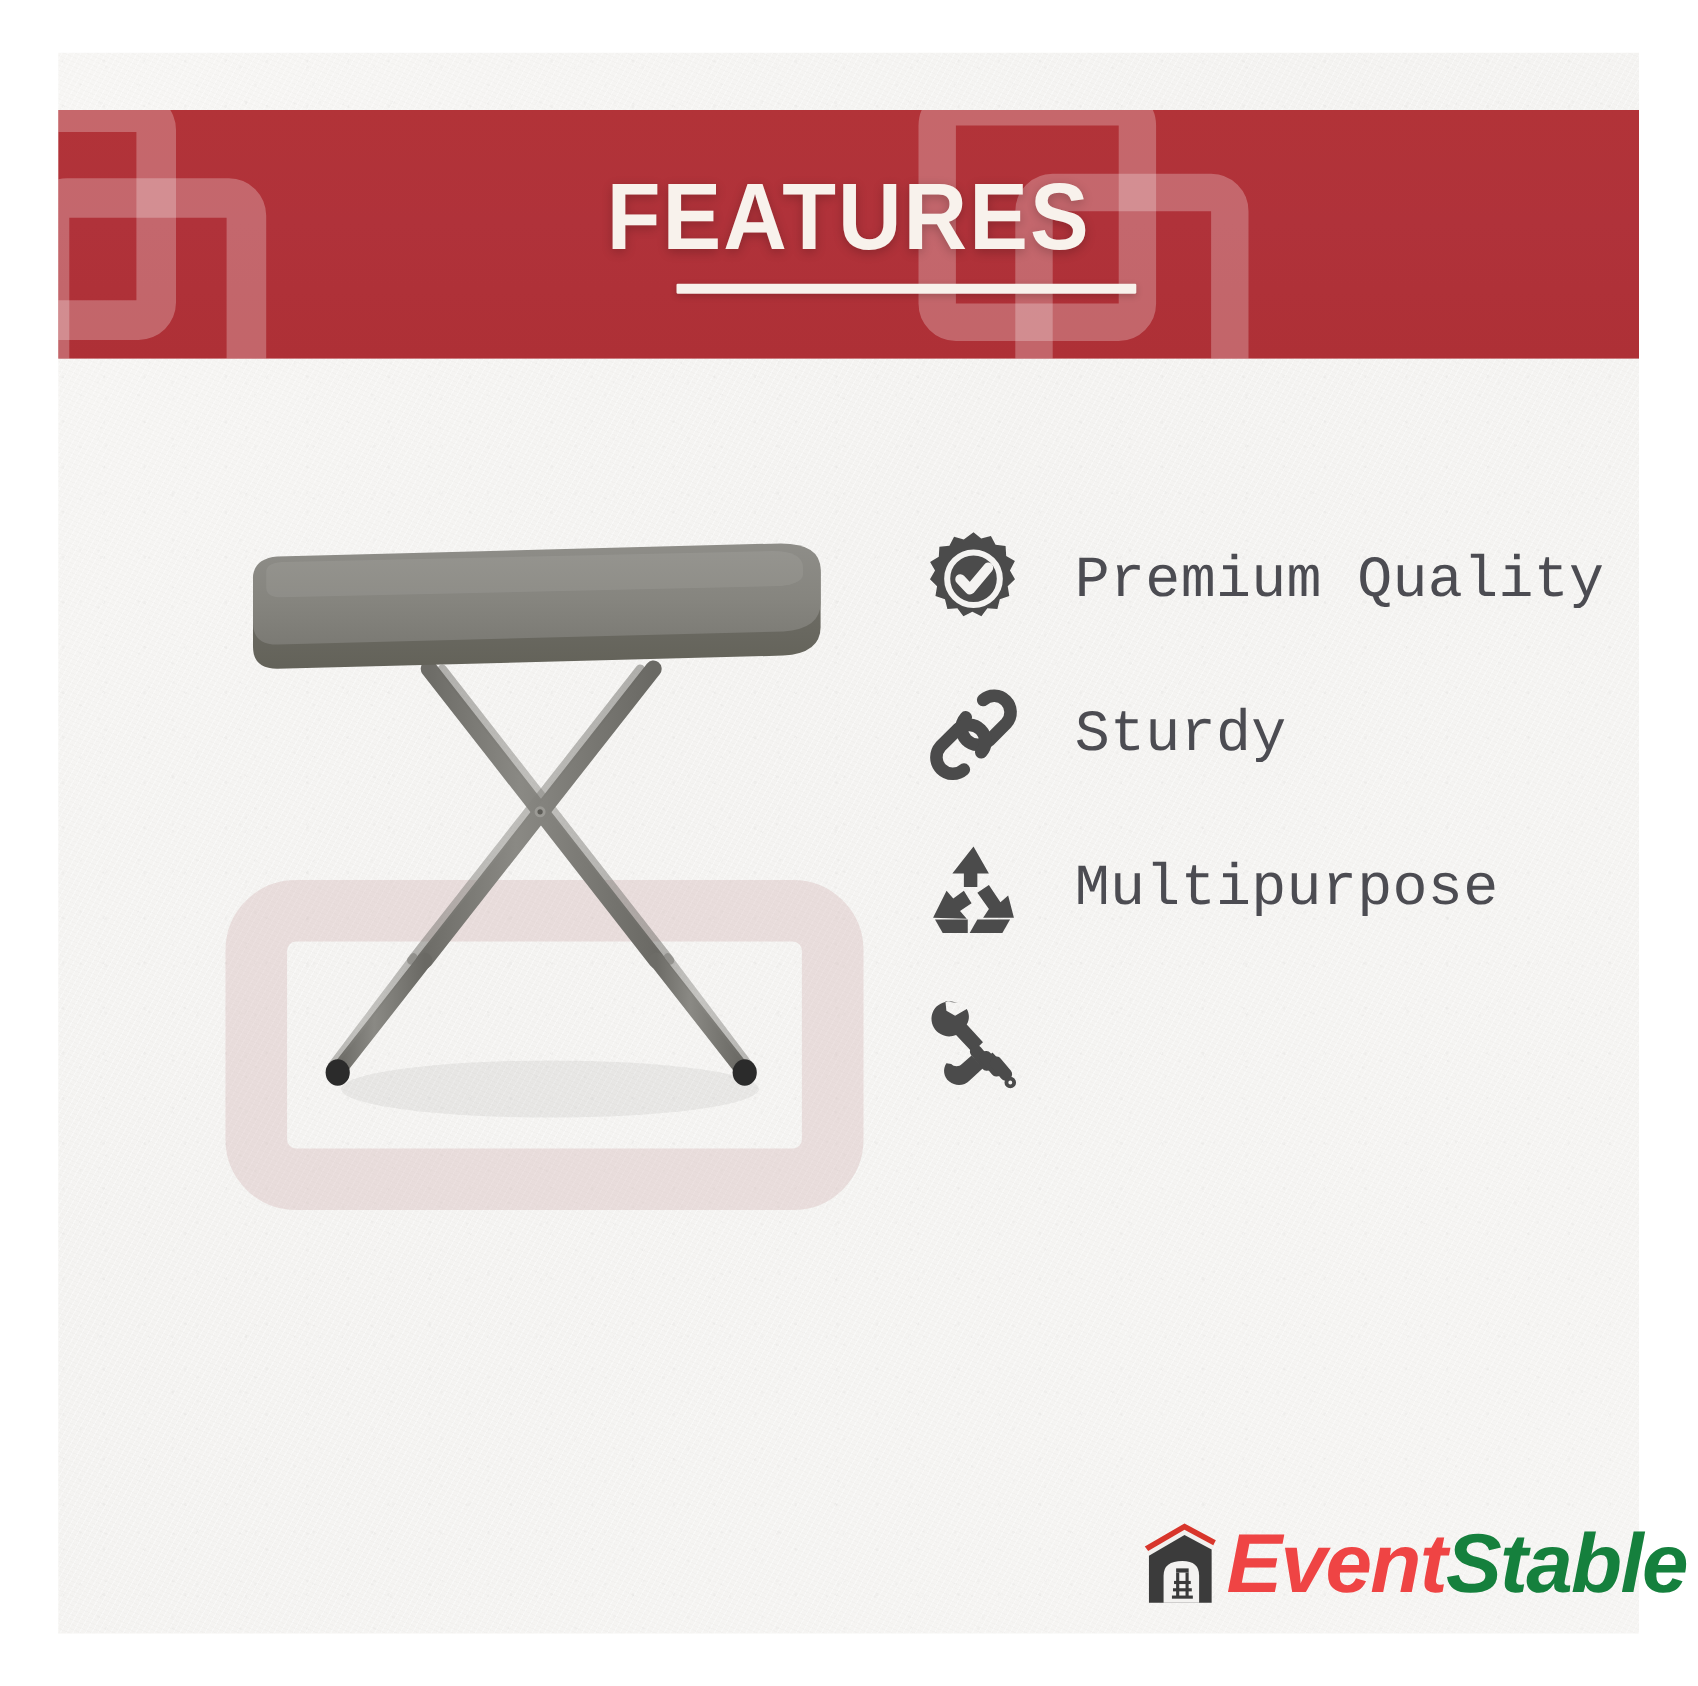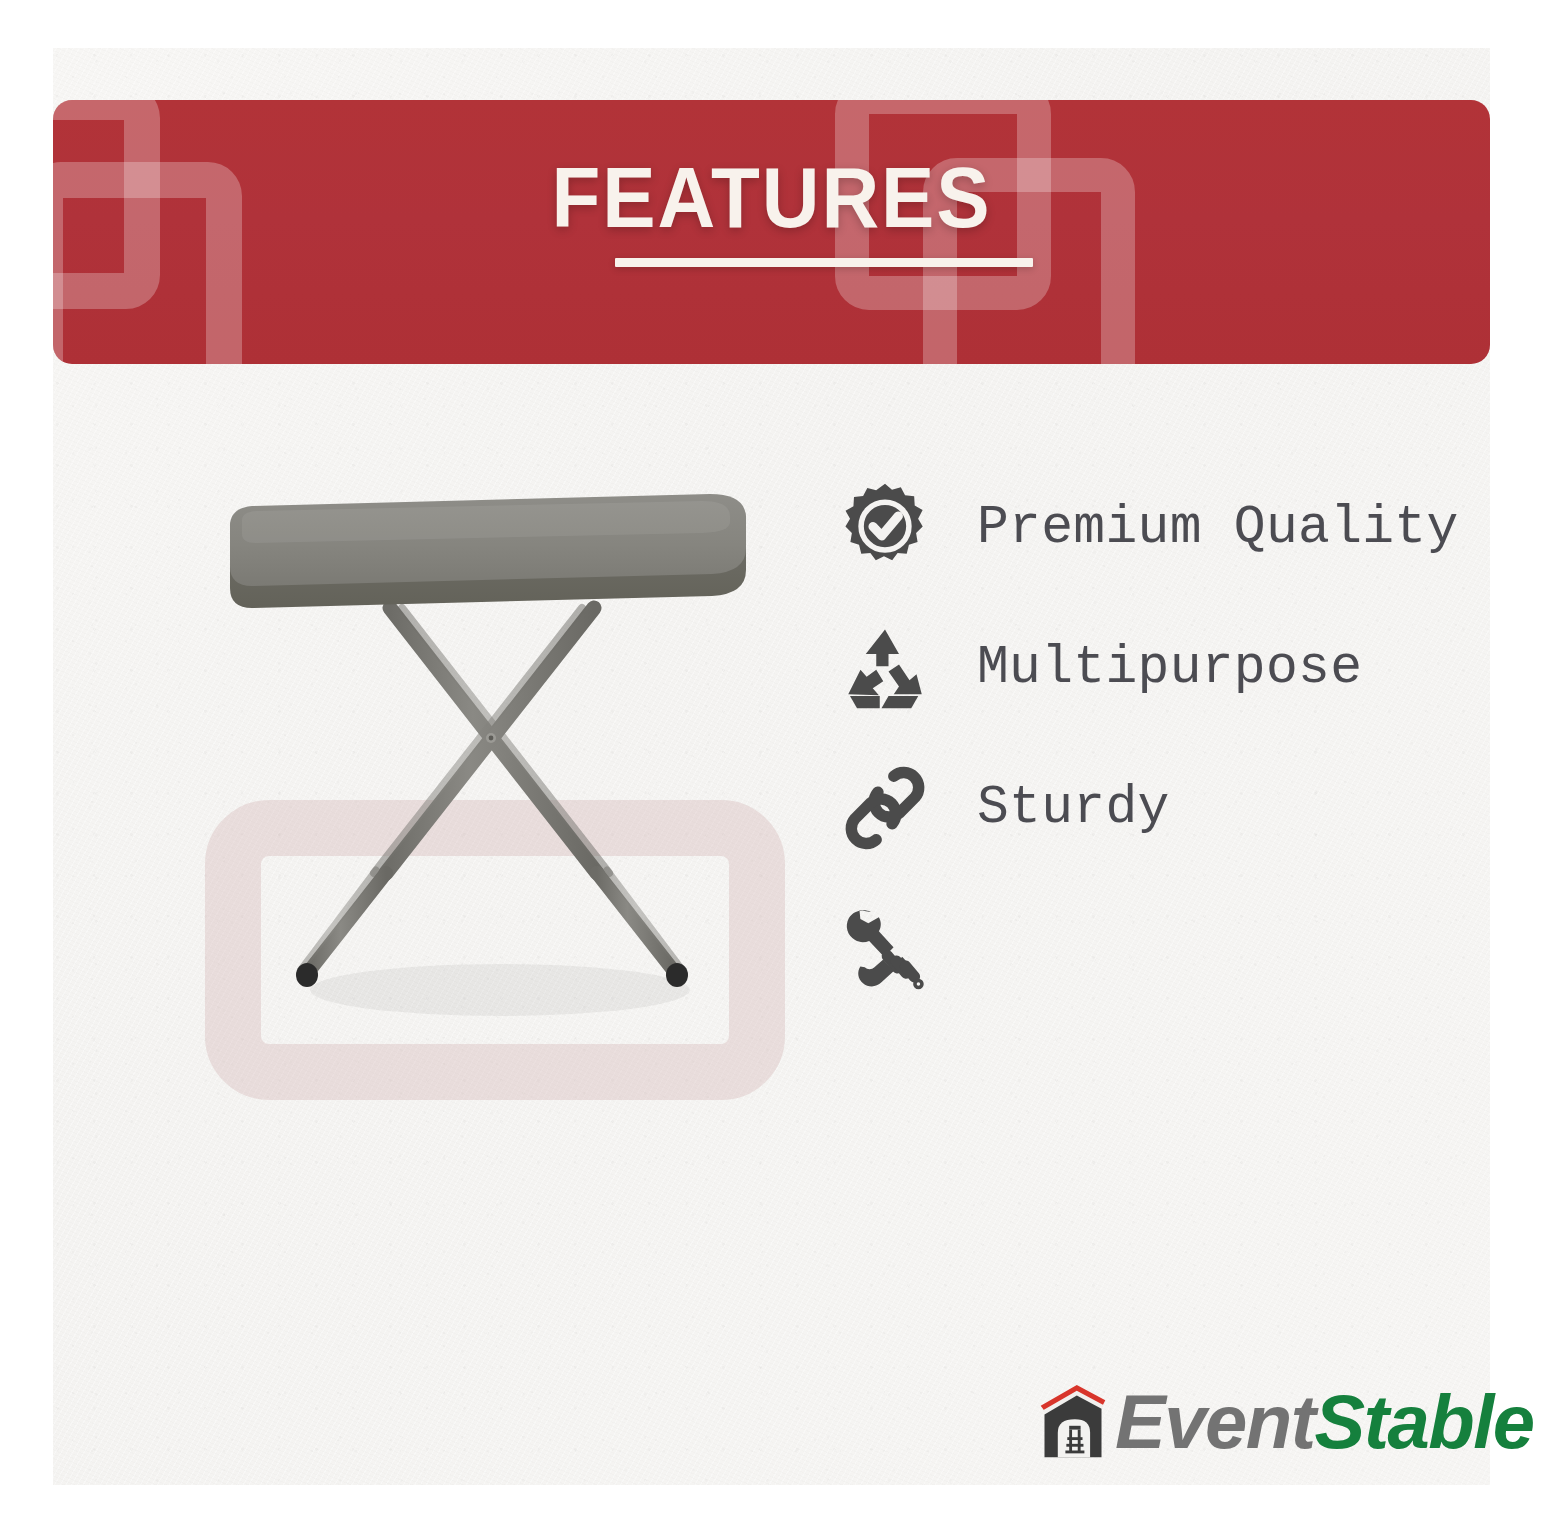--- a/index.html
+++ b/index.html
@@ -26,24 +26,23 @@
   .paper::after{
     content:"";position:absolute;inset:0;
     background:
       repeating-linear-gradient(23deg, rgba(0,0,0,.012) 0 1px, rgba(0,0,0,0) 1px 4px),
       repeating-linear-gradient(-61deg, rgba(255,255,255,.35) 0 1px, rgba(0,0,0,0) 1px 5px);
     pointer-events:none;
   }
 
   
   .banner{
-    position:absolute;left:53px;top:100px;width:1437px;height:264px;
+    position:absolute;left:53px;top:100px;width:1437px;height:226px;
     background:linear-gradient(180deg,#b23338 0%,#b0323a 45%,#ae3036 100%);
     overflow:hidden;
-    border-radius:19px;
   }
   .banner-deco{position:absolute;top:0;bottom:0;width:420px;pointer-events:none;}
   .deco-left{left:-118px;}
   .deco-right{right:255px;}
   .ring{
     position:absolute;
     border-style:solid;
     border-color:rgba(255,255,255,.26);
     border-radius:34px;
     box-sizing:border-box;
@@ -98,21 +97,21 @@
 
   
   .logo{position:absolute;left:1035px;top:1376px;height:92px;display:flex;align-items:center;}
   .logo-mark{width:76px;height:78px;margin-right:4px;}
   .logo-word{
     font-family:"Liberation Sans", sans-serif;
     font-weight:700;font-style:italic;
     font-size:76px;line-height:1;letter-spacing:-1.5px;
     white-space:nowrap;
   }
-  .logo-event{color:#737373;}
+  .logo-event{color:#ef4444;}
   .logo-stable{color:#15803d;}
 </style>
 </head>
 <body>
 
 <div class="canvas">
 
   <div class="paper"></div>
 
   <div class="banner">
@@ -191,43 +190,43 @@
           <circle cx="50" cy="48" r="26" fill="none" stroke="#f4f3f1" stroke-width="6"></circle>
           <path d="M37 48.5 L46.5 58.5 L64.5 37" fill="none" stroke="#f4f3f1" stroke-width="10" stroke-linecap="round" stroke-linejoin="round"></path>
         </svg>
       </div>
       <div class="feat-label">Premium Quality</div>
     </div>
 
 
     <div class="feat-row">
       <div class="feat-icon">
+        <svg width="88" height="88" viewBox="0 0 100 100">
+          <g fill="none" stroke="#4b4b4b" stroke-width="13" stroke-linecap="round">
+            <path d="M60 14 A17 17 0 0 1 84 38 L66 56 A17 17 0 0 1 42 32"></path>
+            <path d="M40 86 A17 17 0 0 1 16 62 L34 44 A17 17 0 0 1 58 68"></path>
+          </g>
+        </svg>
+      </div>
+      <div class="feat-label">Sturdy</div>
+    </div>
+
+    <div class="feat-row">
+      <div class="feat-icon">
         <svg width="88" height="84" viewBox="0 0 100 96">
           <g fill="#4b4b4b">
             <path d="M50 4 L66 32 L54 32 L54 46 L40 46 L40 32 L28 32 Z" transform="rotate(0 50 34)"></path>
             <path d="M8 78 L22 50 L29 58 L40 50 L48 63 L36 71 L43 79 Z"></path>
             <path d="M92 78 L60 78 L66 69 L54 52 L66 44 L78 62 L86 55 Z"></path>
             <path d="M10 80 h34 v14 H18 Z"></path>
             <path d="M88 80 h-34 l-8 14 h34 Z"></path>
           </g>
         </svg>
       </div>
       <div class="feat-label">Multipurpose</div>
-    </div>
-
-    <div class="feat-row">
-      <div class="feat-icon">
-        <svg width="88" height="88" viewBox="0 0 100 100">
-          <g fill="none" stroke="#4b4b4b" stroke-width="13" stroke-linecap="round">
-            <path d="M60 14 A17 17 0 0 1 84 38 L66 56 A17 17 0 0 1 42 32"></path>
-            <path d="M40 86 A17 17 0 0 1 16 62 L34 44 A17 17 0 0 1 58 68"></path>
-          </g>
-        </svg>
-      </div>
-      <div class="feat-label">Sturdy</div>
     </div>
 
     <div class="feat-row">
       <div class="feat-icon">
         <svg width="88" height="90" viewBox="0 0 100 102">
           <g fill="#4b4b4b">
             <path d="M34 10c-9-4-20-1-25 7-5 9-2 20 7 25 5 3 11 3 16 1l33 35 11-10-33-36c3-5 3-11 0-16l-12 7-9-5-1-10z"></path>
             <path d="M54 56l10 10 8-7-10-11z" fill="#f4f3f1"></path>
             <rect x="52" y="52" width="13" height="30" rx="6" transform="rotate(-40 58 67)"></rect>
             <rect x="62" y="58" width="13" height="30" rx="6" transform="rotate(-40 68 73)"></rect>

